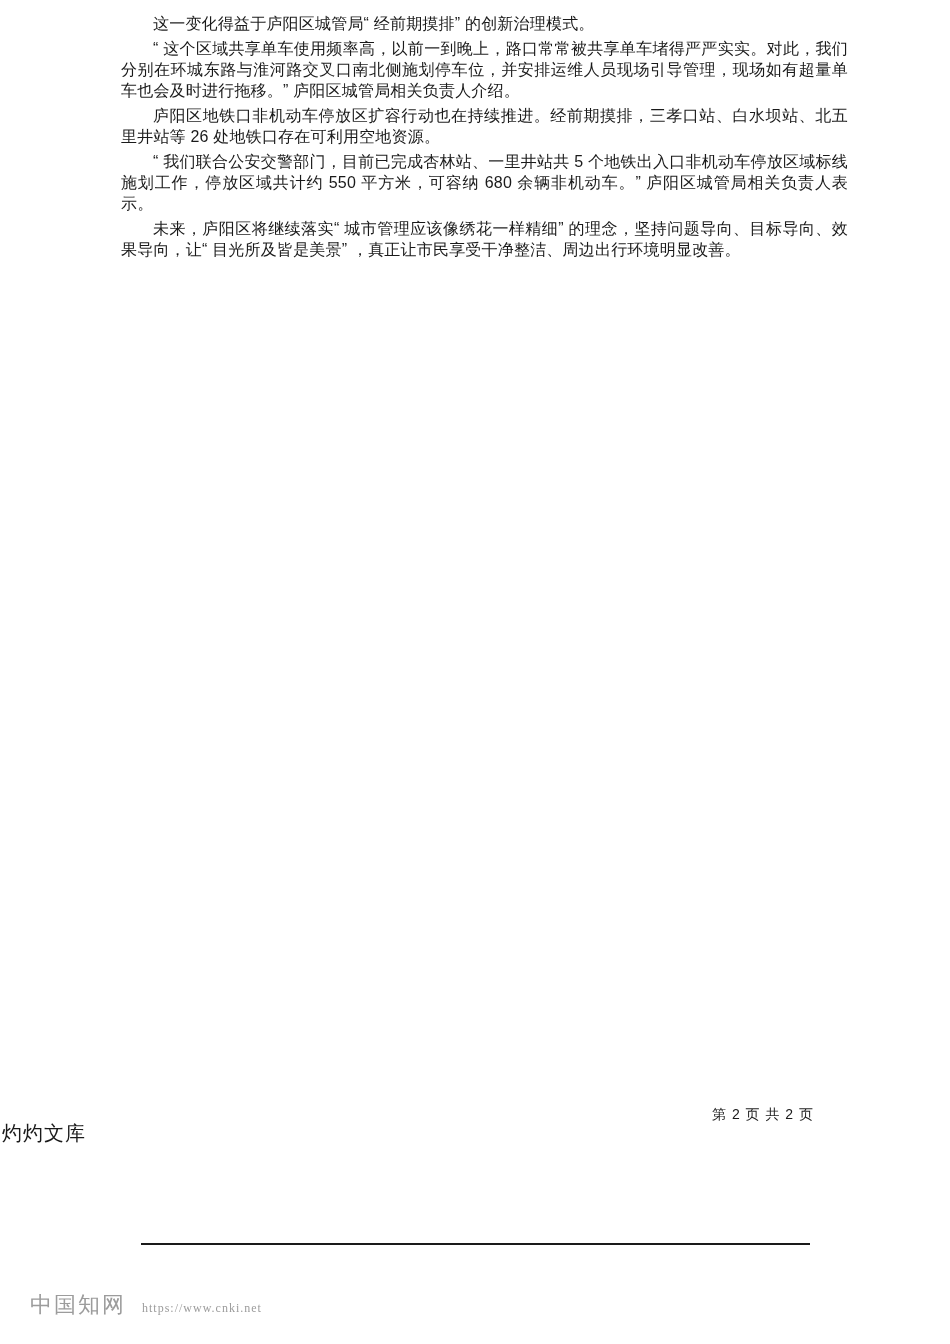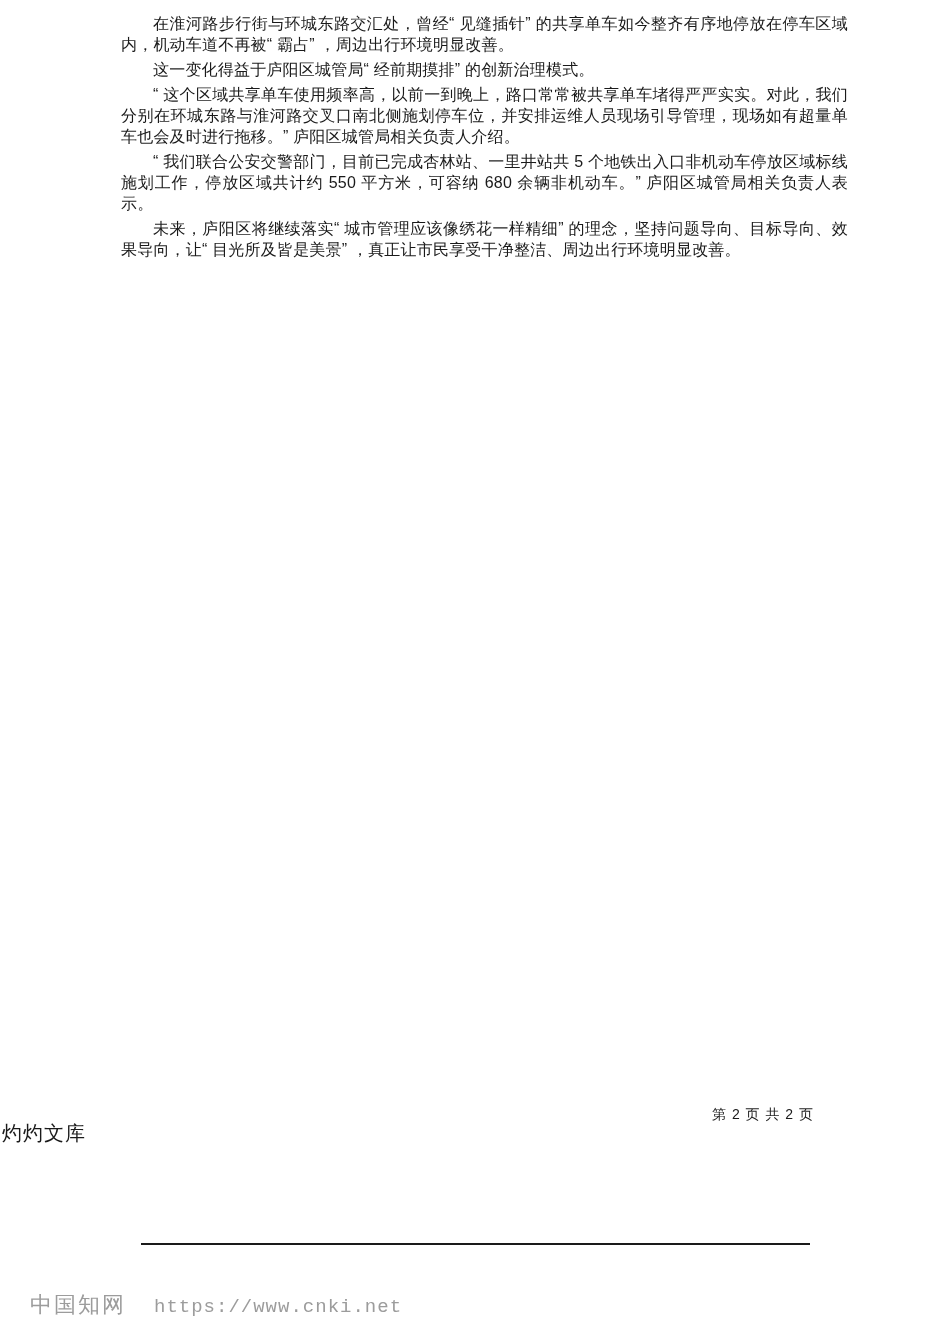--- a/index.html
+++ b/index.html
@@ -60,33 +60,33 @@
     display: flex;
     align-items: baseline;
     text-align: center;
   }
   .cnki-brand {
     font-family: "Liberation Serif", "DejaVu Serif", serif;
     font-size: 22px;
     letter-spacing: 2px;
   }
   .cnki-url {
-    font-family: Liberation Mono, monospace;
-    font-size: 19px;
-    margin-left: 28px;
+    font-family: Liberation Serif, serif;
+    font-size: 12px;
+    margin-left: 16px;
     letter-spacing: 1px;
   }
 </style>
 </head>
 <body style="--color-page-bg: #ffffff; --color-text: #1a1a1a; --color-divider: #1a1a1a; --color-watermark: #9c9c9c;">
 
 <div class="doc-body">
-    <p>在淮河路步行街与环城东路交汇处，曾经“ 见缝插针” 的共享单车如今整齐有序地停放在停车区域内，机动车道不再被“ 霸占” ，周边出行环境明显改善。</p>
     <p>这一变化得益于庐阳区城管局“ 经前期摸排” 的创新治理模式。</p>
     <p>“ 这个区域共享单车使用频率高，以前一到晚上，路口常常被共享单车堵得严严实实。对此，我们分别在环城东路与淮河路交叉口南北侧施划停车位，并安排运维人员现场引导管理，现场如有超量单车也会及时进行拖移。” 庐阳区城管局相关负责人介绍。</p>
+    <p>庐阳区地铁口非机动车停放区扩容行动也在持续推进。经前期摸排，三孝口站、白水坝站、北五里井站等 26 处地铁口存在可利用空地资源。</p>
     <p>“ 我们联合公安交警部门，目前已完成杏林站、一里井站共 5 个地铁出入口非机动车停放区域标线施划工作，停放区域共计约 550 平方米，可容纳 680 余辆非机动车。” 庐阳区城管局相关负责人表示。</p>
     <p>未来，庐阳区将继续落实“ 城市管理应该像绣花一样精细” 的理念，坚持问题导向、目标导向、效果导向，让“ 目光所及皆是美景” ，真正让市民享受干净整洁、周边出行环境明显改善。</p>
   </div>
 
 <div class="page-indicator">第 2 页 共 2 页</div>
 
 <div class="library-watermark">灼灼文库</div>
 
 <div class="footer-divider"></div>
 

